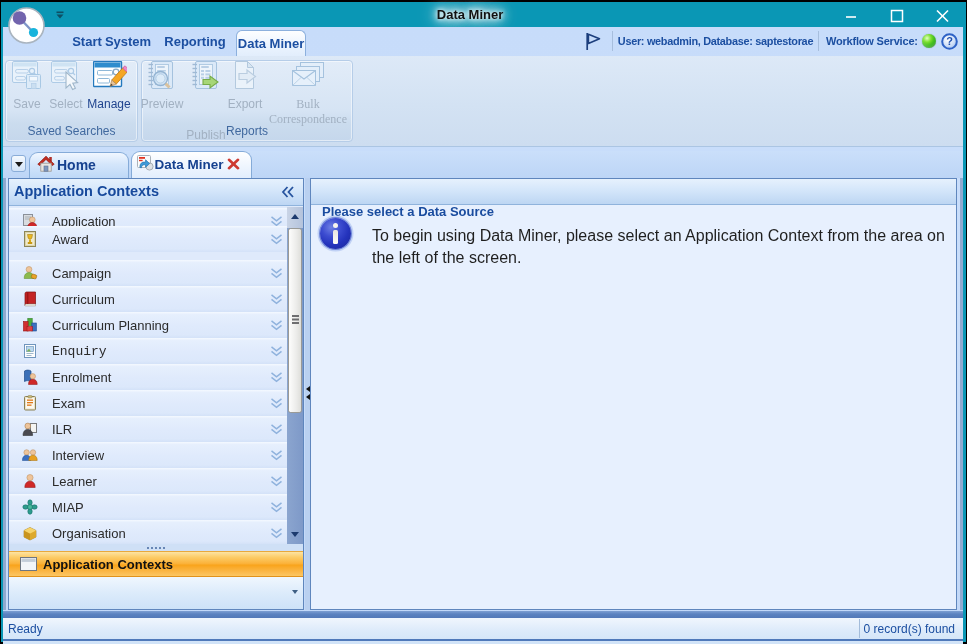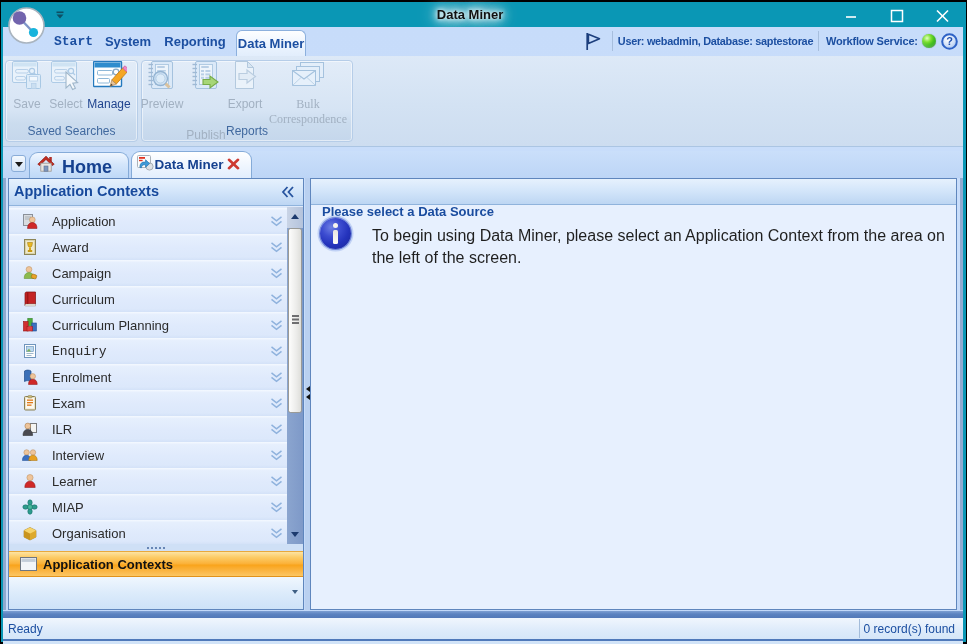--- a/index.html
+++ b/index.html
@@ -41,21 +41,21 @@
 </svg>
 
 <svg class="abs" style="left:843px;top:8px;" width="110" height="16" viewBox="0 0 110 16">
   <line x1="3" y1="9" x2="13" y2="9" stroke="#fff" stroke-width="1.6"></line>
   <rect x="48.5" y="2.5" width="11" height="11" fill="none" stroke="#fff" stroke-width="1.5"></rect>
   <line x1="94" y1="2.5" x2="105" y2="13.5" stroke="#fff" stroke-width="1.6"></line>
   <line x1="105" y1="2.5" x2="94" y2="13.5" stroke="#fff" stroke-width="1.6"></line>
 </svg>
 <div id="maincanvas"></div>
 
-<div class="rtab" style="left:54px;width:38px;font-family:Liberation Mono, monospace;">Start</div>
+<div class="rtab" style="left:68px;width:38px;">Start</div>
 <div class="rtab" style="left:103px;width:50px;">System</div>
 <div class="rtab" style="left:164px;width:62px;">Reporting</div>
 <div id="seltab">Data Miner</div>
 
 <svg class="abs" style="left:585px;top:32px;" width="17" height="19" viewBox="0 0 17 19">
   <line x1="2.2" y1="1" x2="2.2" y2="18" stroke="#1d3f7d" stroke-width="1.7"></line>
   <path d="M3.4 2.2 L14.5 6.8 L3.4 11.4 Z" fill="none" stroke="#1d3f7d" stroke-width="1.6" stroke-linejoin="round"></path>
 </svg>
 <div class="sep" style="left:612px;top:31px;height:20px;"></div>
 <div class="abs" style="left:617px;top:30px;width:197px;height:22px;text-align:center;font-size:10.9px;font-weight:600;color:#1c4fa1;line-height:22px;letter-spacing:-0.3px;white-space:nowrap;">User: webadmin, Database: saptestorae</div>
@@ -194,21 +194,21 @@
   <div class="tri" style="left:3px;top:6px;border-left:4px solid transparent;border-right:4px solid transparent;border-top:5px solid #1a1a1a;"></div>
 </div>
 
 <div class="abs" style="left:29px;top:152px;width:100px;height:26px;background:linear-gradient(180deg,#f0f7ff 0,#d4e6fb 45%,#bed8f7 100%);border:1px solid #85abd8;border-bottom:none;border-radius:9px 9px 0 0;"></div>
 <svg class="abs" style="left:37px;top:155px;" width="18" height="17" viewBox="0 0 18 17">
   <rect x="12.2" y="2" width="2.6" height="4.5" fill="#b03028"></rect>
   <path d="M0.8 9.2 L9 1.2 L17.2 9.2 L15.2 10.6 L9 4.4 L2.8 10.6 Z" fill="#c22c20" stroke="#8e1a12" stroke-width="0.7" stroke-linejoin="round"></path>
   <rect x="3.8" y="8.2" width="10.4" height="8" fill="#e9e5e1" stroke="#9a948e" stroke-width="0.8"></rect>
   <rect x="7" y="11" width="4" height="5.2" fill="#7e96bd" stroke="#5c7294" stroke-width="0.6"></rect>
 </svg>
-<div class="abs" style="left:57px;top:157px;width:55px;text-align:right;font-size:18px;font-weight:700;color:#16418f;">Home</div>
+<div class="abs" style="left:57px;top:157px;width:55px;text-align:left;font-size:14px;font-weight:700;color:#16418f;">Home</div>
 
 <div class="abs" style="left:131px;top:151px;width:121px;height:27px;background:linear-gradient(180deg,#ffffff 0,#f0f6fe 50%,#e2eefd 100%);border:1px solid #85abd8;border-bottom:none;border-radius:9px 9px 0 0;"></div>
 <svg class="abs" style="left:137px;top:155px;" width="17" height="16" viewBox="0 0 17 16">
   <rect x="0.5" y="0.5" width="13" height="12" rx="1" fill="#fbfbfb" stroke="#aab2ba"></rect>
   <rect x="2" y="2" width="6" height="1.8" fill="#e23420"></rect>
   <rect x="2" y="4.8" width="3.6" height="1.4" fill="#e23420"></rect>
   <circle cx="12.5" cy="11.5" r="3.6" fill="#dde1e5" stroke="#979fa7" stroke-width="0.8"></circle>
   <path d="M3 12.5 C2.6 8.5 5 6.6 8.6 7.2 L8.6 4.8 L12.6 8.6 L8.6 12.2 L8.6 9.8 C6.2 9.4 4.6 10.4 4.4 12.8 Z" fill="#3e9ad8" stroke="#2576b0" stroke-width="0.7"></path>
 </svg>
 <div class="abs" style="left:154px;top:157px;width:70px;text-align:center;font-size:13.5px;font-weight:700;color:#16418f;">Data Miner</div>
@@ -240,21 +240,21 @@
       <path d="M5.5 15.5 C5.5 11 8 9.6 10.3 9.6 C12.6 9.6 15 11 15 15.5 Z" fill="#cf2828" stroke="#8f1414" stroke-width="0.5"></path>
     </svg>
     <span class="rowtext">Application</span>
     <svg class="chev" style="left:261px;top:8px;" width="13" height="11" viewBox="0 0 13 11">
       <g fill="none" stroke="#8fb2dd" stroke-width="1.5">
         <path d="M1.5 0.8 L6.5 4.8 L11.5 0.8"></path>
         <path d="M1.5 5.4 L6.5 9.4 L11.5 5.4"></path>
       </g>
     </svg>
   </div>
-<div class="row" style="top:234px;">
+<div class="row" style="top:226px;">
     <svg class="rowicon" viewBox="0 0 16 16">
       <rect x="2.5" y="0.5" width="11" height="15" fill="#d9d2a8" stroke="#8d8556"></rect>
       <rect x="4" y="2" width="8" height="12" fill="#efe9cc"></rect>
       <path d="M5.5 3.5 L10.5 3.5 L9.8 7 C9.5 8.5 6.5 8.5 6.2 7 Z" fill="#eab820" stroke="#a87d10" stroke-width="0.6"></path>
       <rect x="7" y="8.5" width="2" height="2.5" fill="#d8a818"></rect>
       <rect x="5.8" y="11" width="4.4" height="2" fill="#c89810"></rect>
     </svg>
     <span class="rowtext">Award</span>
     <svg class="chev" style="left:261px;top:8px;" width="13" height="11" viewBox="0 0 13 11">
       <g fill="none" stroke="#8fb2dd" stroke-width="1.5">

